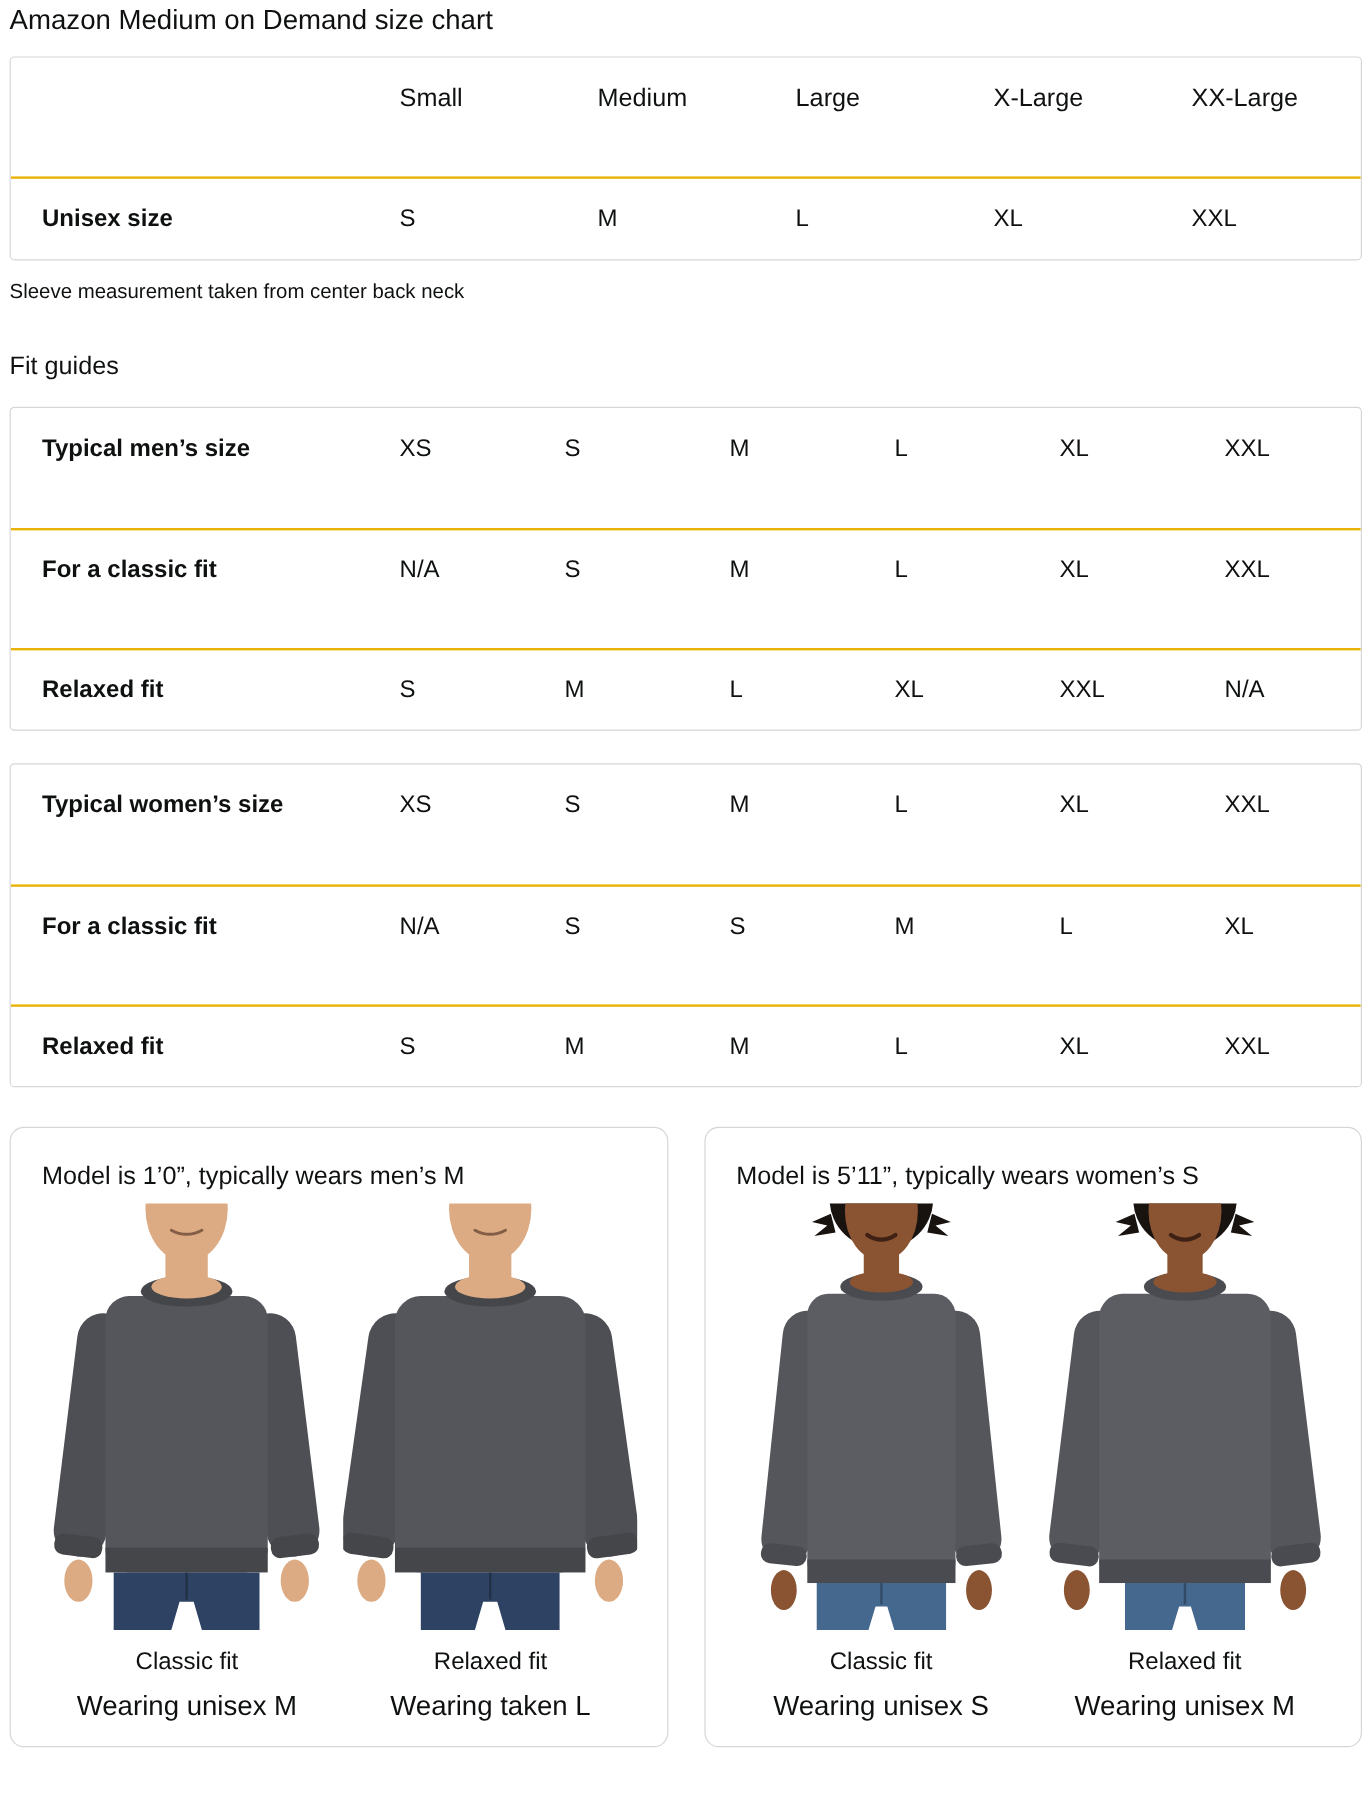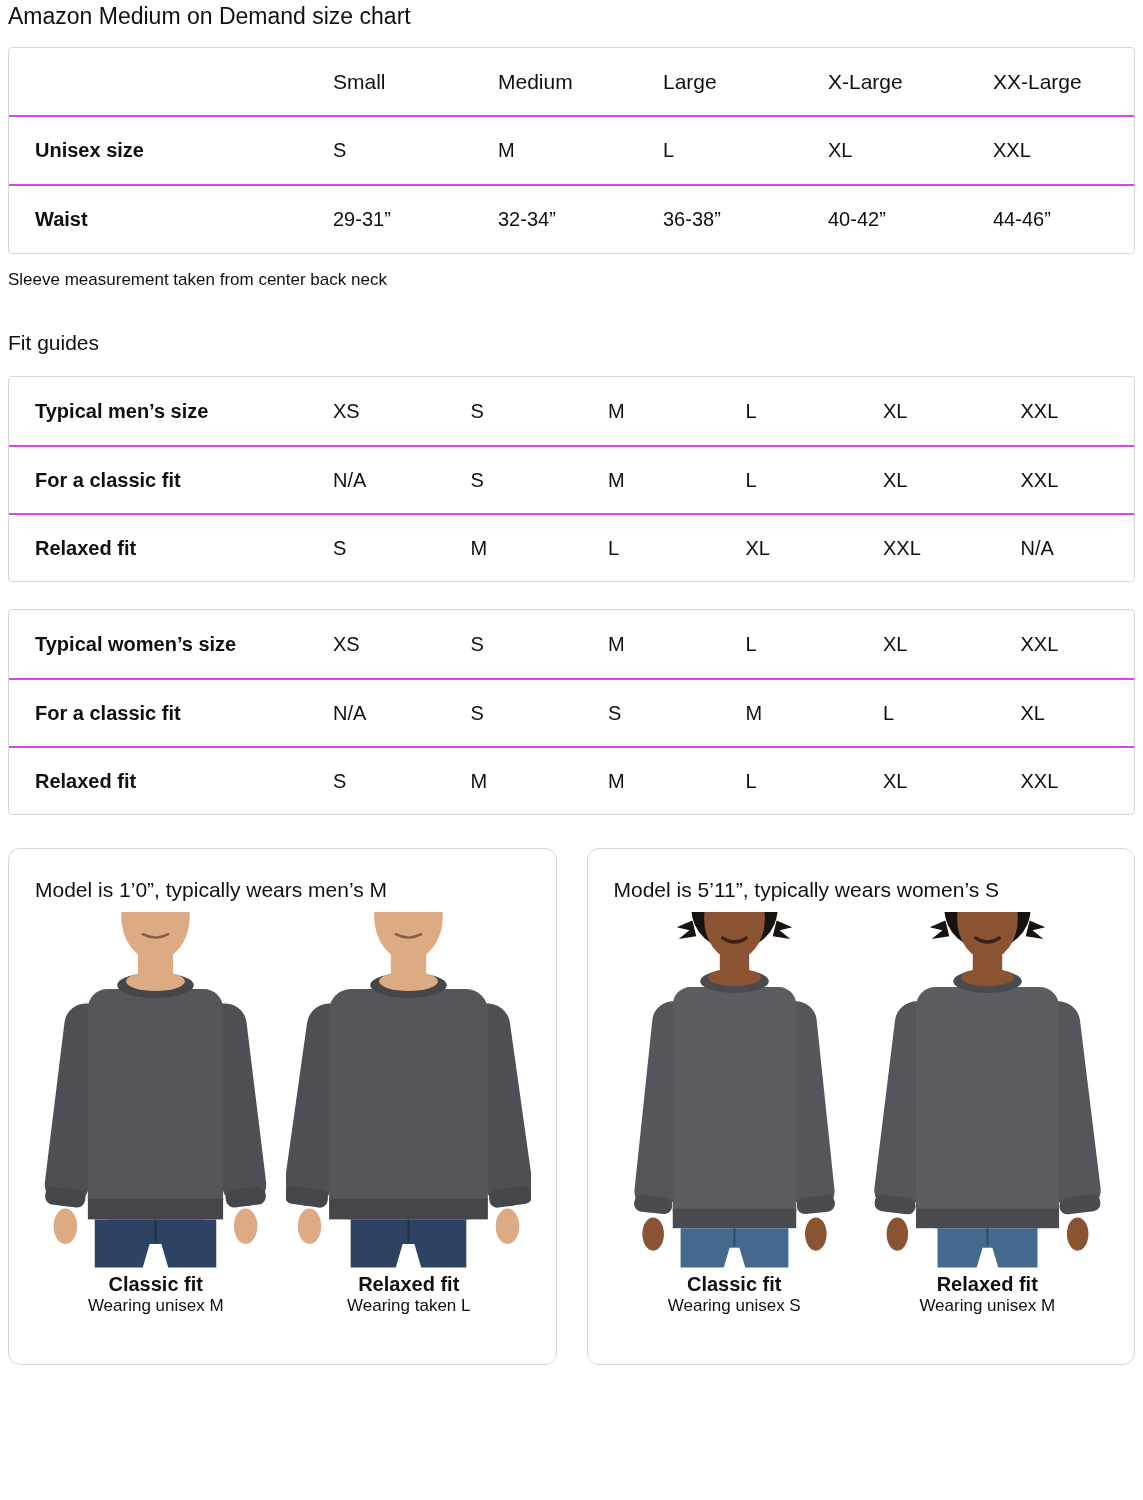--- a/index.html
+++ b/index.html
@@ -26,21 +26,21 @@
   }
 
   .table-card { margin-top:17px; }
   .trow {
     display:grid;
     grid-template-columns:300px repeat(5,1fr);
     align-items:center;
     height:69px;
   }
   .trow.header { height:67px; }
-  .trow + .trow { border-top:2px solid #d946ef; }
+  .trow + .trow { border-top:2px solid #eab308;margin-top:32px; }
   .fit-card .trow { grid-template-columns:300px repeat(6,1fr); height:68px; }
   .cell { padding-left:24px; font-size:20px; white-space:nowrap; }
   .cell.label { padding-left:26px; font-weight:700; }
   .cell.col-h { font-size:21px; }
 
   .footnote { margin:15px 0 0 0; font-size:17px; line-height:22px; }
 
   h2.fit-guides-heading {
     margin:39px 0 0 0;
     font-size:21px; font-weight:400; line-height:26px;
@@ -51,22 +51,22 @@
 
   .models-row { display:flex; gap:30px; margin-top:33px; }
   .model-card { flex:1; height:517px; border-radius:12px; }
   .model-card h3 {
     margin:0; padding:28px 26px 0 26px;
     font-size:21px; font-weight:400; line-height:25px;
   }
   .figures { display:flex; justify-content:center; gap:6px; margin-top:10px; }
   figure { margin:0; width:247px; text-align:center; }
   figure svg { display:block; width:245px; height:358px; margin:0 auto; }
-  figcaption .fit-name { display:block; font-size:20px; font-weight:700; margin-top:3px; }
-  figcaption .wearing { display:block; font-size:17px; }
+  figcaption .fit-name { display:block; font-size:20px; font-weight:400; margin-top:13px; }
+  figcaption .wearing { display:block; font-size:23px; margin-top:11px; }
 
   
   .men   { --skin:#dcab83; --jeans:#2e4363; }
   .women { --skin:#8a5433; --jeans:#45688f; --hair:#191310; }
   .sweat      { fill:#55565b; }
   .sleeve     { fill:#4e4f54; }
   .sweat-dark { fill:#454649; }
   .women .sweat      { fill:#5c5d62; }
   .women .sleeve     { fill:#55565b; }
   .women .sweat-dark { fill:#4a4b50; }
@@ -94,28 +94,20 @@
       <div class="cell col-h">XX-Large</div>
     </div>
     <div class="trow">
       <div class="cell label">Unisex size</div>
       <div class="cell">S</div>
       <div class="cell">M</div>
       <div class="cell">L</div>
       <div class="cell">XL</div>
       <div class="cell">XXL</div>
     </div>
-    <div class="trow">
-      <div class="cell label">Waist</div>
-      <div class="cell">29-31”</div>
-      <div class="cell">32-34”</div>
-      <div class="cell">36-38”</div>
-      <div class="cell">40-42”</div>
-      <div class="cell">44-46”</div>
-    </div>
   </section>
 
   <p class="footnote">Sleeve measurement taken from center back neck</p>
 
   <h2 class="fit-guides-heading">Fit guides</h2>
 
   <section class="card fit-card mens">
     <div class="trow">
       <div class="cell label">Typical men’s size</div>
       <div class="cell">XS</div>

